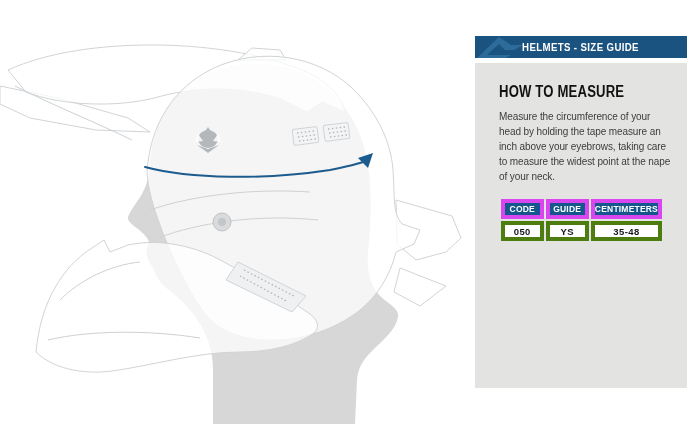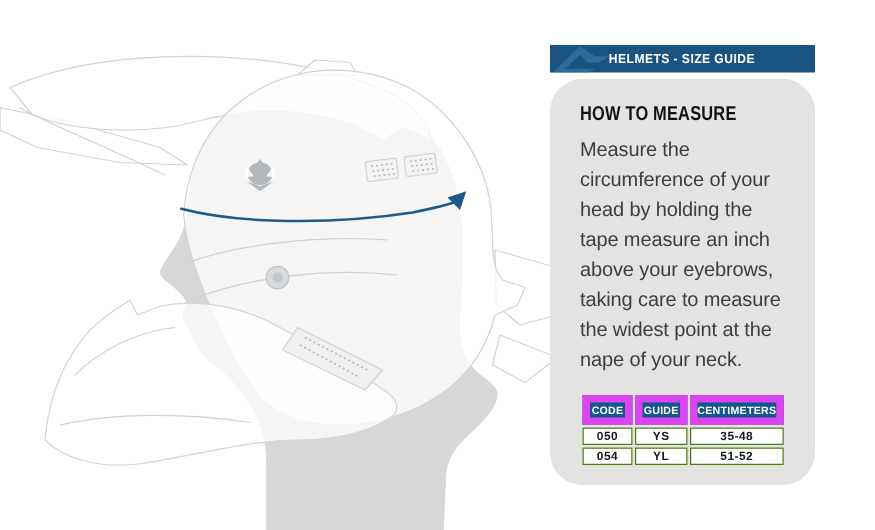--- a/index.html
+++ b/index.html
@@ -5,58 +5,57 @@
   html,body{margin:0;padding:0;}
   body{
     width:700px;height:424px;position:relative;overflow:hidden;
     background:#ffffff;
     font-family:"Liberation Sans", sans-serif;
   }
   .stage{position:absolute;inset:0;}
   .illustration{position:absolute;left:0;top:0;width:464px;height:424px;}
 
   
-  .panel{position:absolute;left:440px;top:36px;width:212px;}
+  .panel{position:absolute;left:475px;top:36px;width:212px;}
   .panel-bar{
     position:relative;height:22px;background:var(--header-blue,#1a5380);
     display:flex;align-items:center;justify-content:center;
   }
   .panel-bar .bar-logo{position:absolute;left:2px;top:0;height:22px;width:48px;}
   .panel-title{
     color:#ffffff;font-weight:bold;font-size:10.5px;letter-spacing:.4px;
     transform:scaleX(.92);transform-origin:center;white-space:nowrap;
   }
   .panel-body{
     margin-top:5px;background:var(--panel-gray,#e3e3e2);
     height:325px;box-sizing:border-box;
     padding:20px 14px 0 24px;
-    border-radius:26px;
   }
   .howto-heading{
     margin:0;color:#121212;font-size:16px;font-weight:bold;
     transform:scaleX(.82);transform-origin:left center;white-space:nowrap;
     letter-spacing:.2px;
   }
   .howto-text{
-    margin:8px 2px 0 0;color:#3d3d3d;font-size:16px;line-height:1.5;
+    margin:8px 2px 0 0;color:#3d3d3d;font-size:10px;line-height:1.5;
     letter-spacing:-0.1px;max-width:176px;
   }
   table.size-table{
     margin-top:13px;width:165px;
     border-collapse:separate;border-spacing:2px;
   }
   table.size-table th{
     background:var(--table-header-blue,#15568c);color:#ffffff;
     font-size:8.5px;font-weight:bold;letter-spacing:.2px;
-    border:6px solid #d946ef;padding:1px 0;height:10px;text-align:center;
+    border:4px solid #d946ef;padding:1px 0;height:10px;text-align:center;
   }
   table.size-table td{
     background:#ffffff;color:#16181c;
     font-size:9.5px;font-weight:bold;letter-spacing:.4px;
-    border:1px solid #4d7c0f;padding:0;height:12px;text-align:center;
+    border:4px solid #4d7c0f;padding:0;height:12px;text-align:center;
   }
 </style>
 </head>
 <body>
 
 <div class="stage">
 
   <svg class="illustration" viewBox="0 0 464 424" aria-hidden="true">
 
     <path fill="#d7d7d7" d="
@@ -164,22 +163,17 @@
             <th>GUIDE</th>
             <th>CENTIMETERS</th>
           </tr>
         </thead>
         <tbody>
           <tr>
             <td>050</td>
             <td>YS</td>
             <td>35-48</td>
           </tr>
-          <tr>
-            <td>054</td>
-            <td>YL</td>
-            <td>51-52</td>
-          </tr>
         </tbody>
       </table>
     </div>
   </div>
 </div>
 
 </body></html>

